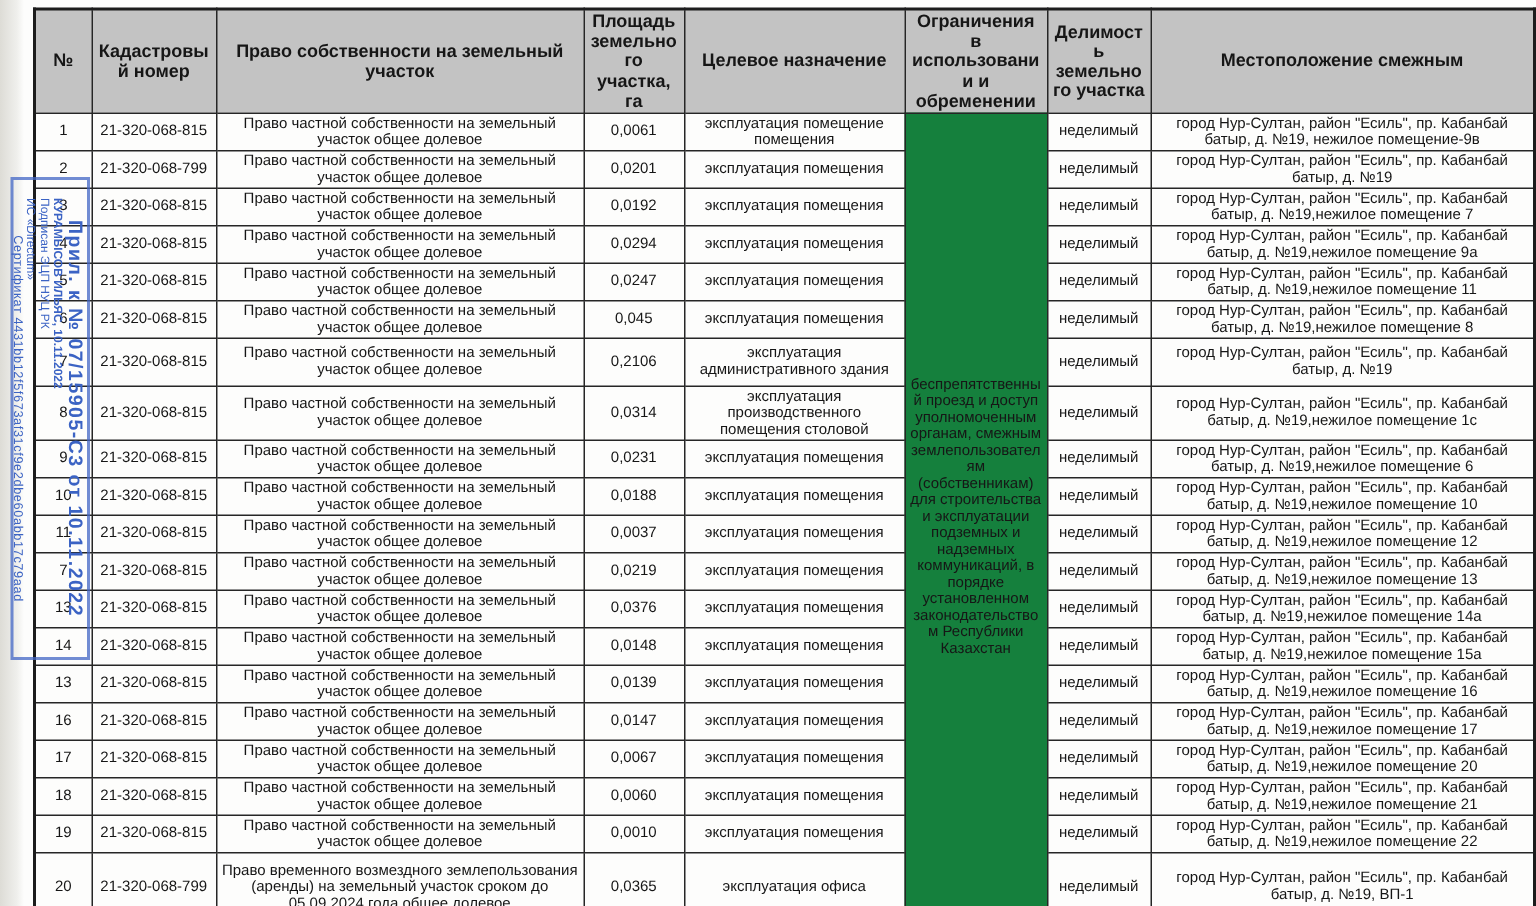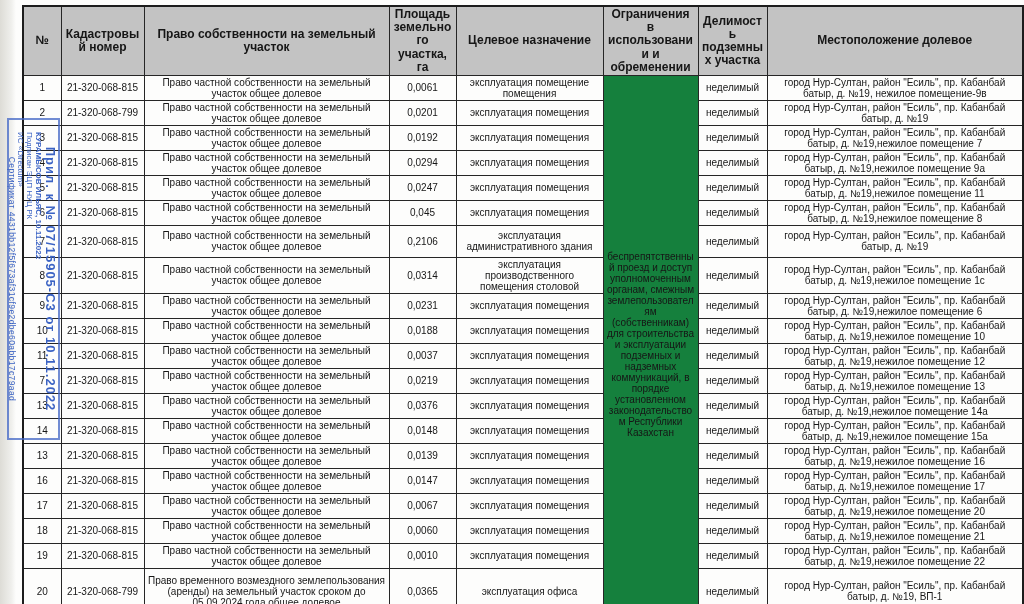--- a/index.html
+++ b/index.html
@@ -53,22 +53,22 @@
         <col class="c-loc">
     </colgroup>
     <thead>
       <tr>
         <th>№</th>
         <th>Кадастровый номер</th>
         <th>Право собственности на земельный участок</th>
         <th>Площадь земельного участка, га</th>
         <th>Целевое назначение</th>
         <th>Ограничения в использовании и обременении</th>
-        <th>Делимость подземных участка</th>
-        <th>Местоположение долевое</th>
+        <th>Делимость земельного участка</th>
+        <th>Местоположение смежным</th>
       </tr>
     </thead>
     <tbody>
         <tr data-row="1">
           <td>1</td>
           <td>21-320-068-815</td>
           <td>Право частной собственности на земельный участок общее долевое</td>
           <td>0,0061</td>
           <td>эксплуатация помещение помещения</td>
           <td rowspan="20" class="restrict">беспрепятственный проезд и доступ уполномоченным органам, смежным землепользователям (собственникам) для строительства и эксплуатации подземных и надземных коммуникаций, в порядке установленном законодательством Республики Казахстан</td>

